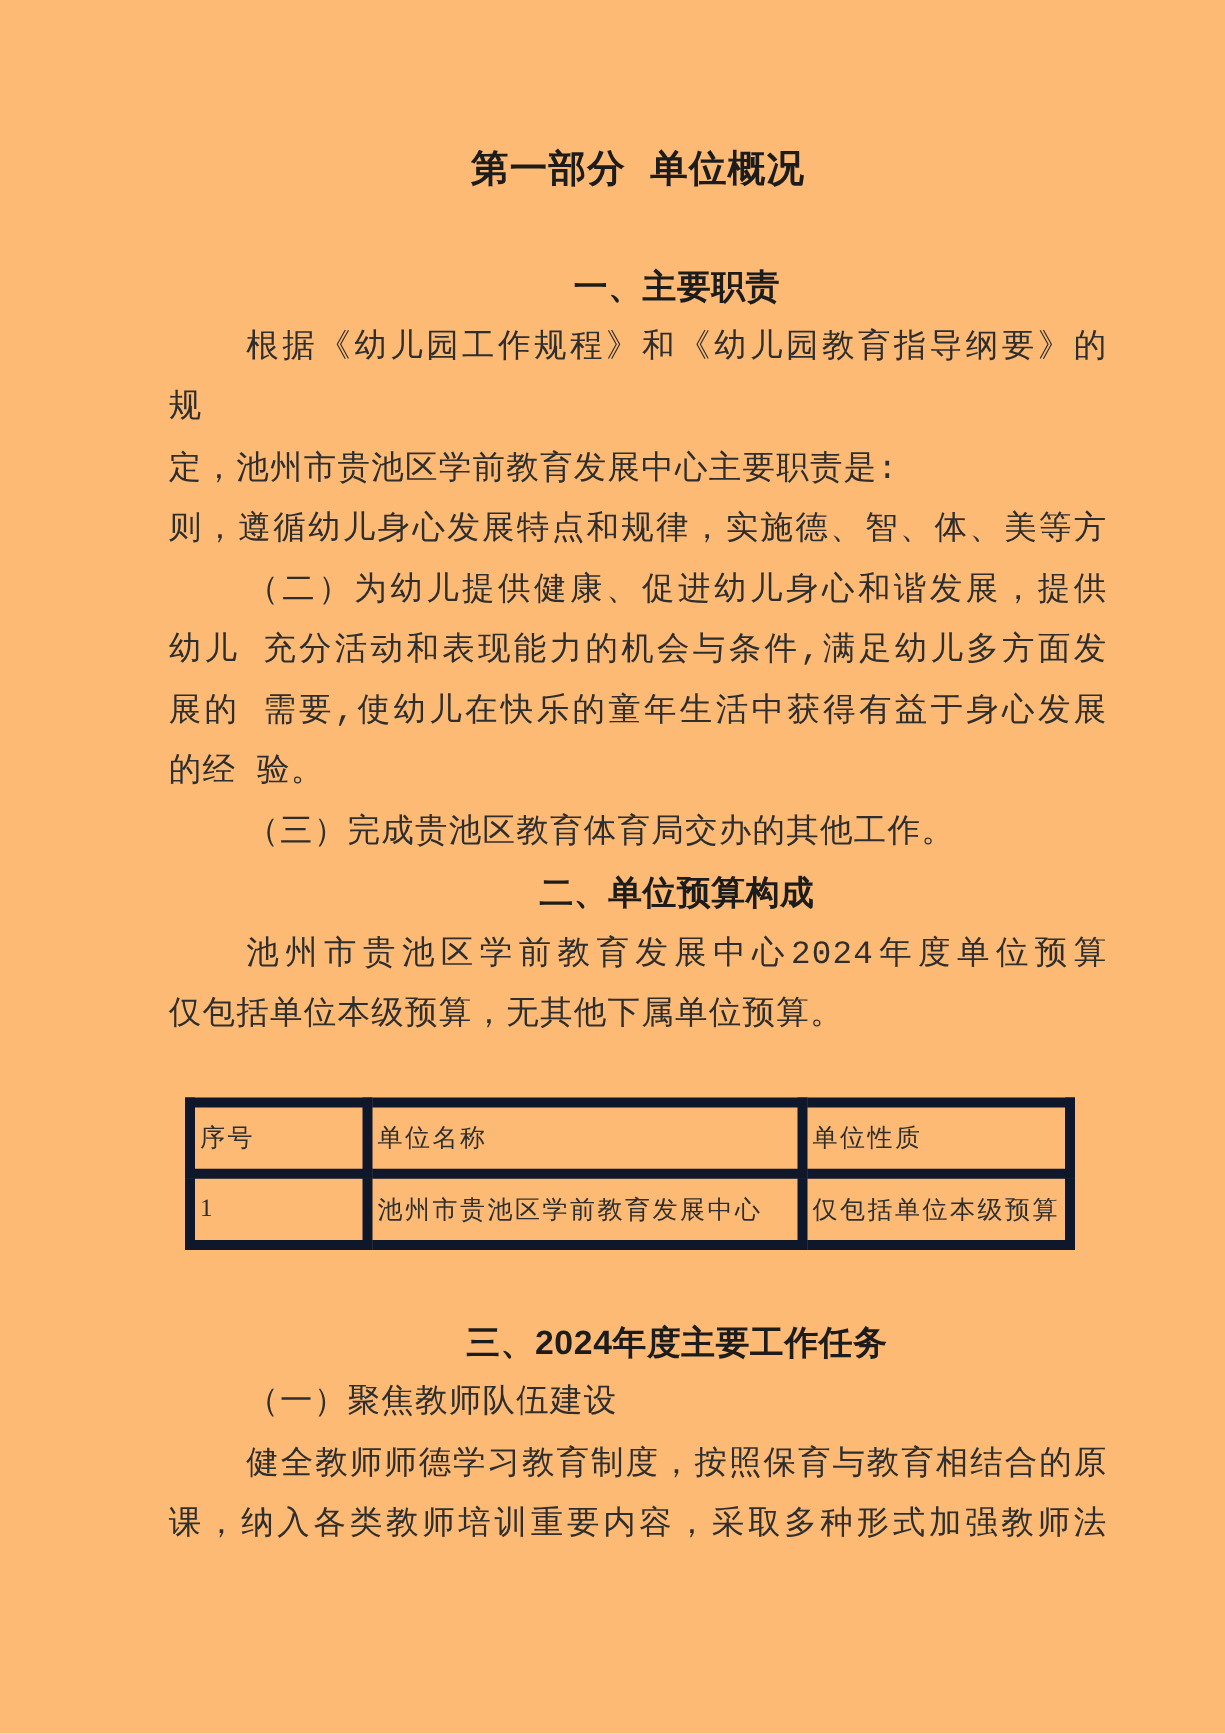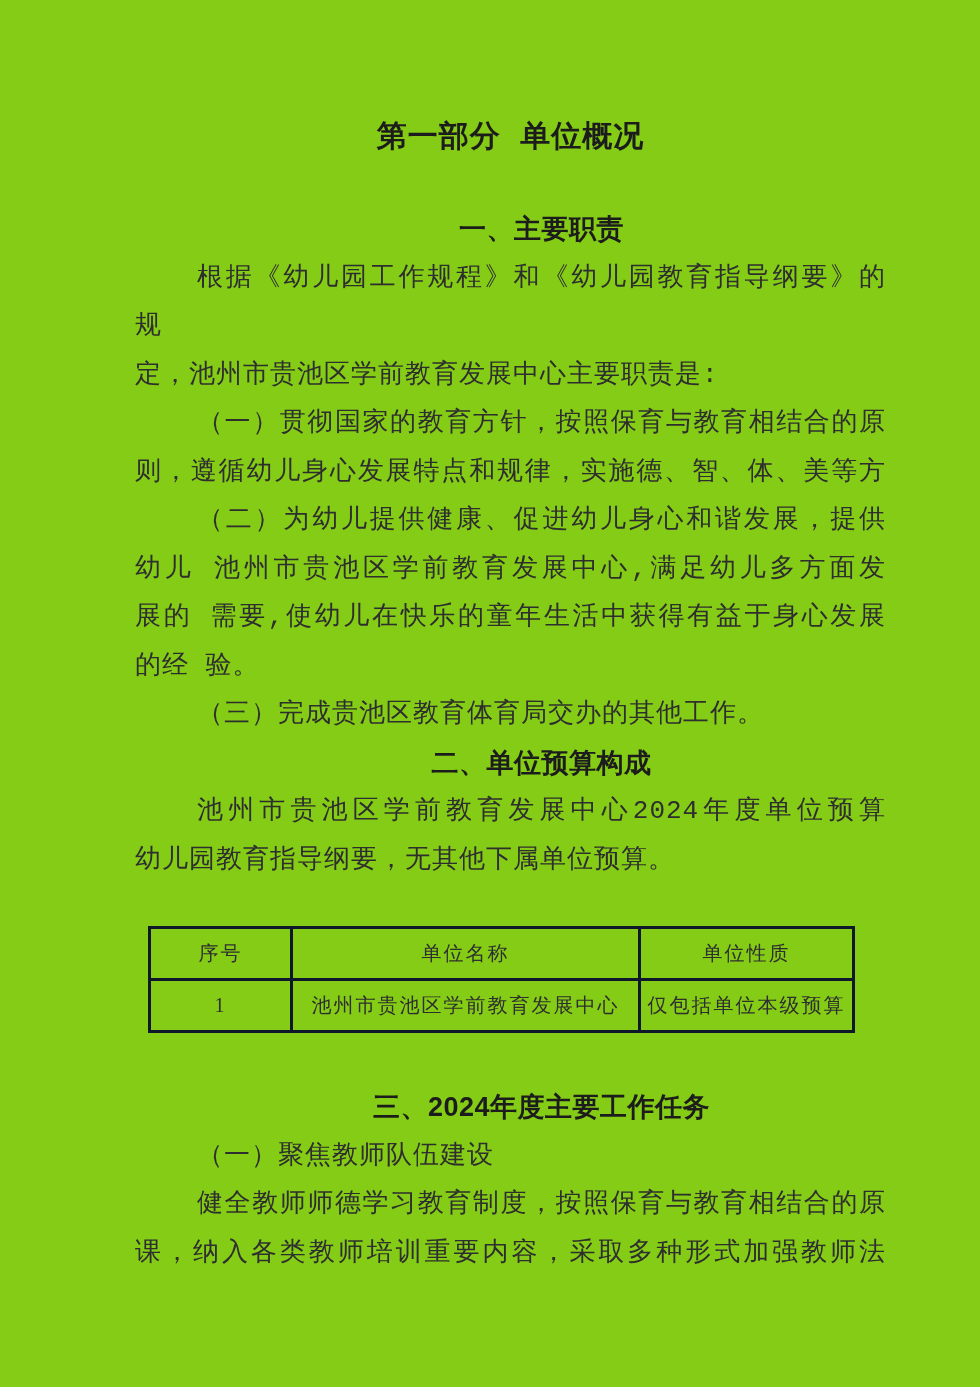--- a/index.html
+++ b/index.html
@@ -5,21 +5,21 @@
   html, body {
     margin: 0;
     padding: 0;
     background: #ffffff;
   }
   .page {
     position: relative;
     width: 980px;
     height: 1387px;
     margin: 0 auto;
-    background: #84cc16;
+    background: #fdba74;
     box-sizing: border-box;
     padding: 112px 94px 0 135px;
     overflow: hidden;
     color: #2a2a2a;
   }
   .doc-title {
     font-family: "Liberation Sans", "DejaVu Sans", sans-serif;
     font-weight: bold;
     font-size: 30px;
     line-height: 48px;
@@ -62,54 +62,52 @@
   .budget-table {
     border-collapse: collapse;
     table-layout: fixed;
     width: 704px;
     margin: 42px 0 0 13px;
     font-family: "Liberation Serif", "DejaVu Serif", serif;
     font-size: 20px;
     color: #2e2e2e;
   }
   .budget-table td {
-    border: 3px solid #0f172a;
+    border: 8px solid #0f172a;
     height: 49px;
-    text-align: center;
     vertical-align: middle;
     letter-spacing: 2px;
     padding: 0 4px;
   }
   .col-num   { width: 142px; }
   .col-name  { width: 348px; }
   .col-type  { width: 214px; }
 </style>
 </head>
 <body>
 
 <div class="page">
 
   <div class="doc-title">第一部分 单位概况</div>
 
   <div class="sec-heading first">一、主要职责</div>
 
   <div class="line indent fill">根据《幼儿园工作规程》和《幼儿园教育指导纲要》的 规</div>
   <div class="line">定，池州市贵池区学前教育发展中心主要职责是:</div>
-  <div class="line indent fill">（一）贯彻国家的教育方针，按照保育与教育相结合的原</div>
   <div class="line fill">则，遵循幼儿身心发展特点和规律，实施德、智、体、美等方</div>
   <div class="line indent fill">（二）为幼儿提供健康、促进幼儿身心和谐发展，提供</div>
-  <div class="line fill">幼儿 池州市贵池区学前教育发展中心,满足幼儿多方面发</div>
+  <div class="line fill">幼儿 充分活动和表现能力的机会与条件,满足幼儿多方面发</div>
   <div class="line fill">展的 需要,使幼儿在快乐的童年生活中获得有益于身心发展</div>
   <div class="line">的经 验。</div>
   <div class="line indent">（三）完成贵池区教育体育局交办的其他工作。</div>
 
   <div class="sec-heading">二、单位预算构成</div>
 
   <div class="line indent fill">池州市贵池区学前教育发展中心2024年度单位预算</div>
-  <div class="line">幼儿园教育指导纲要，无其他下属单位预算。</div>
+  <div class="line">仅包括单位本级预算，无其他下属单位预算。</div>
 
   <table class="budget-table">
     <colgroup>
       <col class="col-num">
       <col class="col-name">
       <col class="col-type">
     </colgroup>
     <tbody>
       <tr>
         <td>序号</td>

